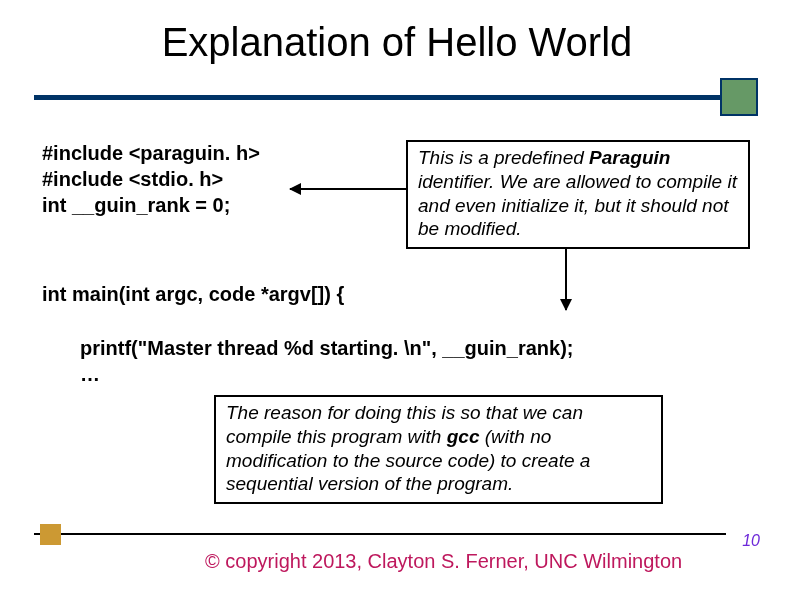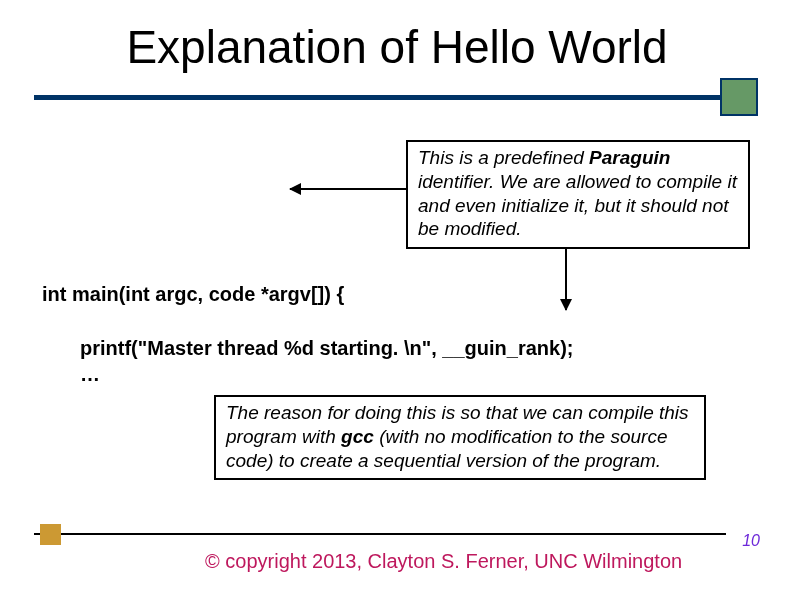--- a/index.html
+++ b/index.html
@@ -10,21 +10,21 @@
   font-family: Arial, Helvetica, sans-serif;
   position: relative;
   overflow: hidden;
 }
 .slide {
   width: 100%;
   height: 100%;
   position: relative;
 }
 .title {
-  font-size: 46px;
+  font-size: 40px;
   font-weight: 400;
   text-align: center;
   padding-top: 20px;
   color: #000;
 }
 .title-rule {
   position: absolute;
   top: 95px;
   left: 34px;
   width: 692px;
@@ -109,21 +109,21 @@
   left: 80px;
   font-size: 20px;
   font-weight: bold;
   line-height: 1.3;
   color: #000;
 }
 .callout2 {
   position: absolute;
   top: 395px;
   left: 214px;
-  width: 492px;
+  width: 449px;
   border: 2px solid #000;
   padding: 4px 10px 6px 10px;
   font-size: 19px;
   font-style: italic;
   line-height: 1.25;
 }
 .callout2 b { font-style: italic; }
 .bottom-rule {
   position: absolute;
   top: 533px;
@@ -164,20 +164,25 @@
 }
 </style>
 </head>
 <body>
 
 <div class="slide">
   <h1 class="title">Explanation of Hello World</h1>
   <div class="title-rule"></div>
   <div class="title-square"></div>
 
+  <div class="code1">
+    <div>#include &lt;paraguin. h&gt;</div>
+    <div>#include &lt;stdio. h&gt;</div>
+    <div>int __guin_rank = 0;</div>
+  </div>
 
   <div class="callout1">
     <span>This is a predefined </span><b>Paraguin</b><span> identifier. We are allowed to compile it and even initialize it, but it should not be modified.</span>
   </div>
 
   <div class="arrow1"></div>
   <div class="arrow2v"></div>
 
   <div class="code2">int main(int argc, code *argv[]) {</div>
 

